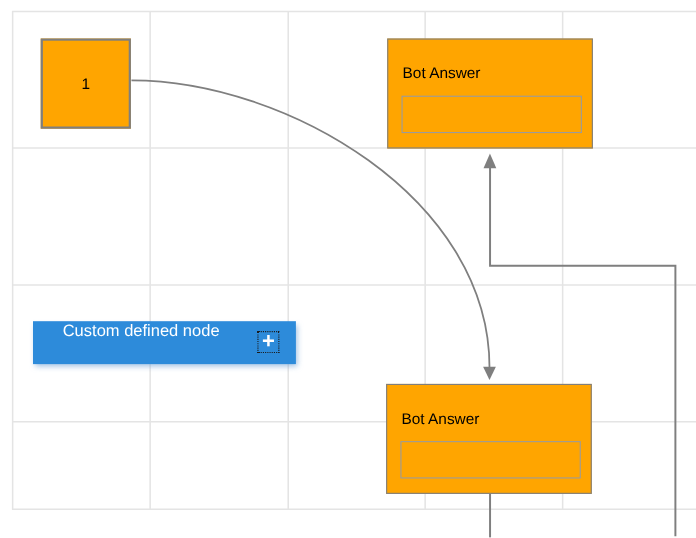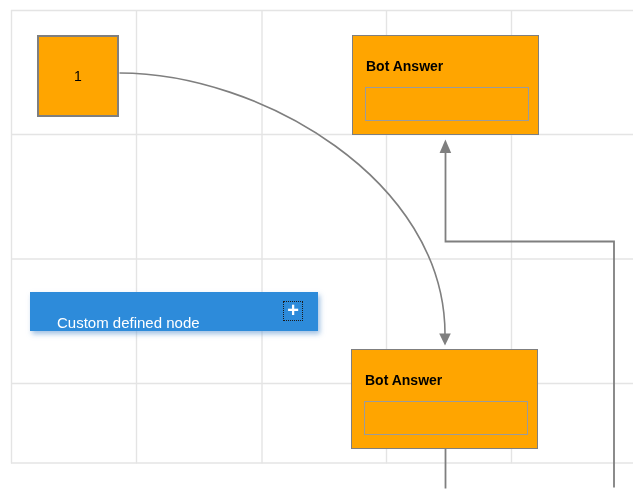--- a/index.html
+++ b/index.html
@@ -14,39 +14,39 @@
 
   
   .start-node {
     position:absolute; left:37px; top:35px; width:82px; height:82px;
     background:#ffa500; border:2px solid #7f7f7f;
     display:flex; align-items:center; justify-content:center;
     font-size:14px; color:#000; cursor:move;
   }
   .bot-node {
     position:absolute; width:187px; height:100px;
-    background:#ffa500; border:1.5px solid #7f7f7f; cursor:move;font-weight:bold;
+    background:#ffa500; border:1.5px solid #7f7f7f; cursor:move;
   }
   .bot-node--top { left:352px; top:35px; }
   .bot-node--bottom { left:351px; top:349px; }
   .bot-title {
     position:absolute; left:13px; top:22px;
     font-size:14px; color:#000; white-space:nowrap;
   }
   .bot-input {
     position:absolute; left:12px; top:51px; width:164px; height:34px;
     background:transparent; border:1px solid #9b9b9b; outline:none;
     font:inherit; font-size:13px; color:#000; padding:0 6px;
   }
 
   .custom-node {
-    position:absolute; left:30px; top:292px; width:288px; height:39px;
+    position:absolute; left:30px; top:292px; width:239px; height:39px;
     background:#2d8bda;
     box-shadow:2px 3px 5px rgba(110,160,212,0.65);
-    display:flex; align-items:flex-end; padding-left:27px;
+    display:flex; align-items:flex-start; padding-left:27px;
     color:#ffffff; font-size:15px; cursor:move;
   }
   .custom-node__label { white-space:nowrap; }
   .add-btn {
     position:absolute; top:9px; right:15px; width:20px; height:20px;
     background:transparent; border:1px dotted #1b1b1b;
     color:#ffffff; cursor:pointer;
     display:flex; align-items:center; justify-content:center;
   }
   .add-btn span {

